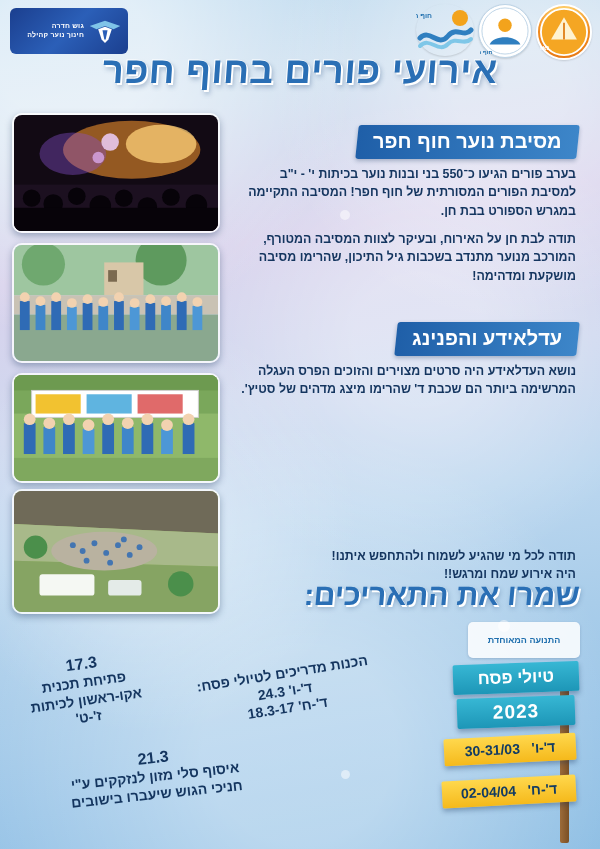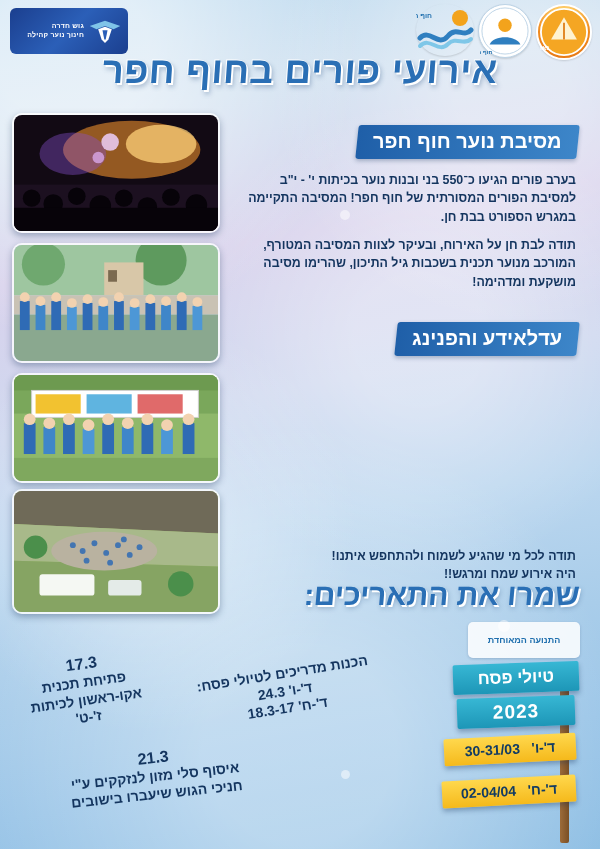--- a/index.html
+++ b/index.html
@@ -171,21 +171,21 @@
   .body-text {
     position: absolute;
     right: 24px;
     width: 340px;
     font-size: 12.4px;
     line-height: 1.48;
     color: #14355f;
     text-align: right;
     font-weight: bold;
   }
-  #text-party { top: 171px; }
+  #text-party { top: 165px; }
   #text-adloyada { top: 362px; }
   #text-closing { top: 545px; font-size: 12.4px; }
 
   
   .save-title {
     position: absolute;
     top: 578px;
     right: 20px;
     font-size: 30px;
     font-weight: bold;
@@ -453,27 +453,28 @@
       <circle cx="170" cy="96" r="13" fill="#4b8f4b"></circle>
       <circle cx="22" cy="58" r="12" fill="#4b8f4b"></circle>
     </svg>
   </div>
 
   <div class="section-banner" id="banner-party">
     <span>מסיבת נוער חוף חפר</span>
   </div>
   <div class="body-text" id="text-party">
     <p style="margin:0 0 10px 0">בערב פורים הגיעו כ־550 בני ובנות נוער בכיתות י' - י"ב למסיבת הפורים המסורתית של חוף חפר! המסיבה התקיימה במגרש הספורט בבת חן.</p>
-    <p style="margin:0">תודה לבת חן על האירוח, ובעיקר לצוות המסיבה המטורף, המורכב מנוער תכנית בשכבות גיל התיכון, שהרימו מסיבה מושקעת ומדהימה!</p>
+    <p style="margin:0">תודה לבת חן על האירוח, ובעיקר לצוות המסיבה המטורף, המורכב מנוער מתנדב בשכבות גיל התיכון, שהרימו מסיבה מושקעת ומדהימה!</p>
   </div>
 
   <div class="section-banner" id="banner-adloyada">
     <span>עדלאידע והפנינג</span>
   </div>
   <div class="body-text" id="text-adloyada">
+    <p style="margin:0">נושא העדלאידע היה סרטים מצוירים והזוכים הפרס העגלה המרשימה ביותר הם שכבת ד' שהרימו מיצג מדהים של סטיץ'.</p>
   </div>
 
   <div class="body-text" id="text-closing">
     <p style="margin:2px 0 0 0">תודה לכל מי שהגיע לשמוח ולהתחפש איתנו!</p>
     <p style="margin:0">היה אירוע שמח ומרגש!!</p>
   </div>
 
   <div class="save-title">שמרו את התאריכים:</div>
 
   <div class="date-block" id="date-17">

